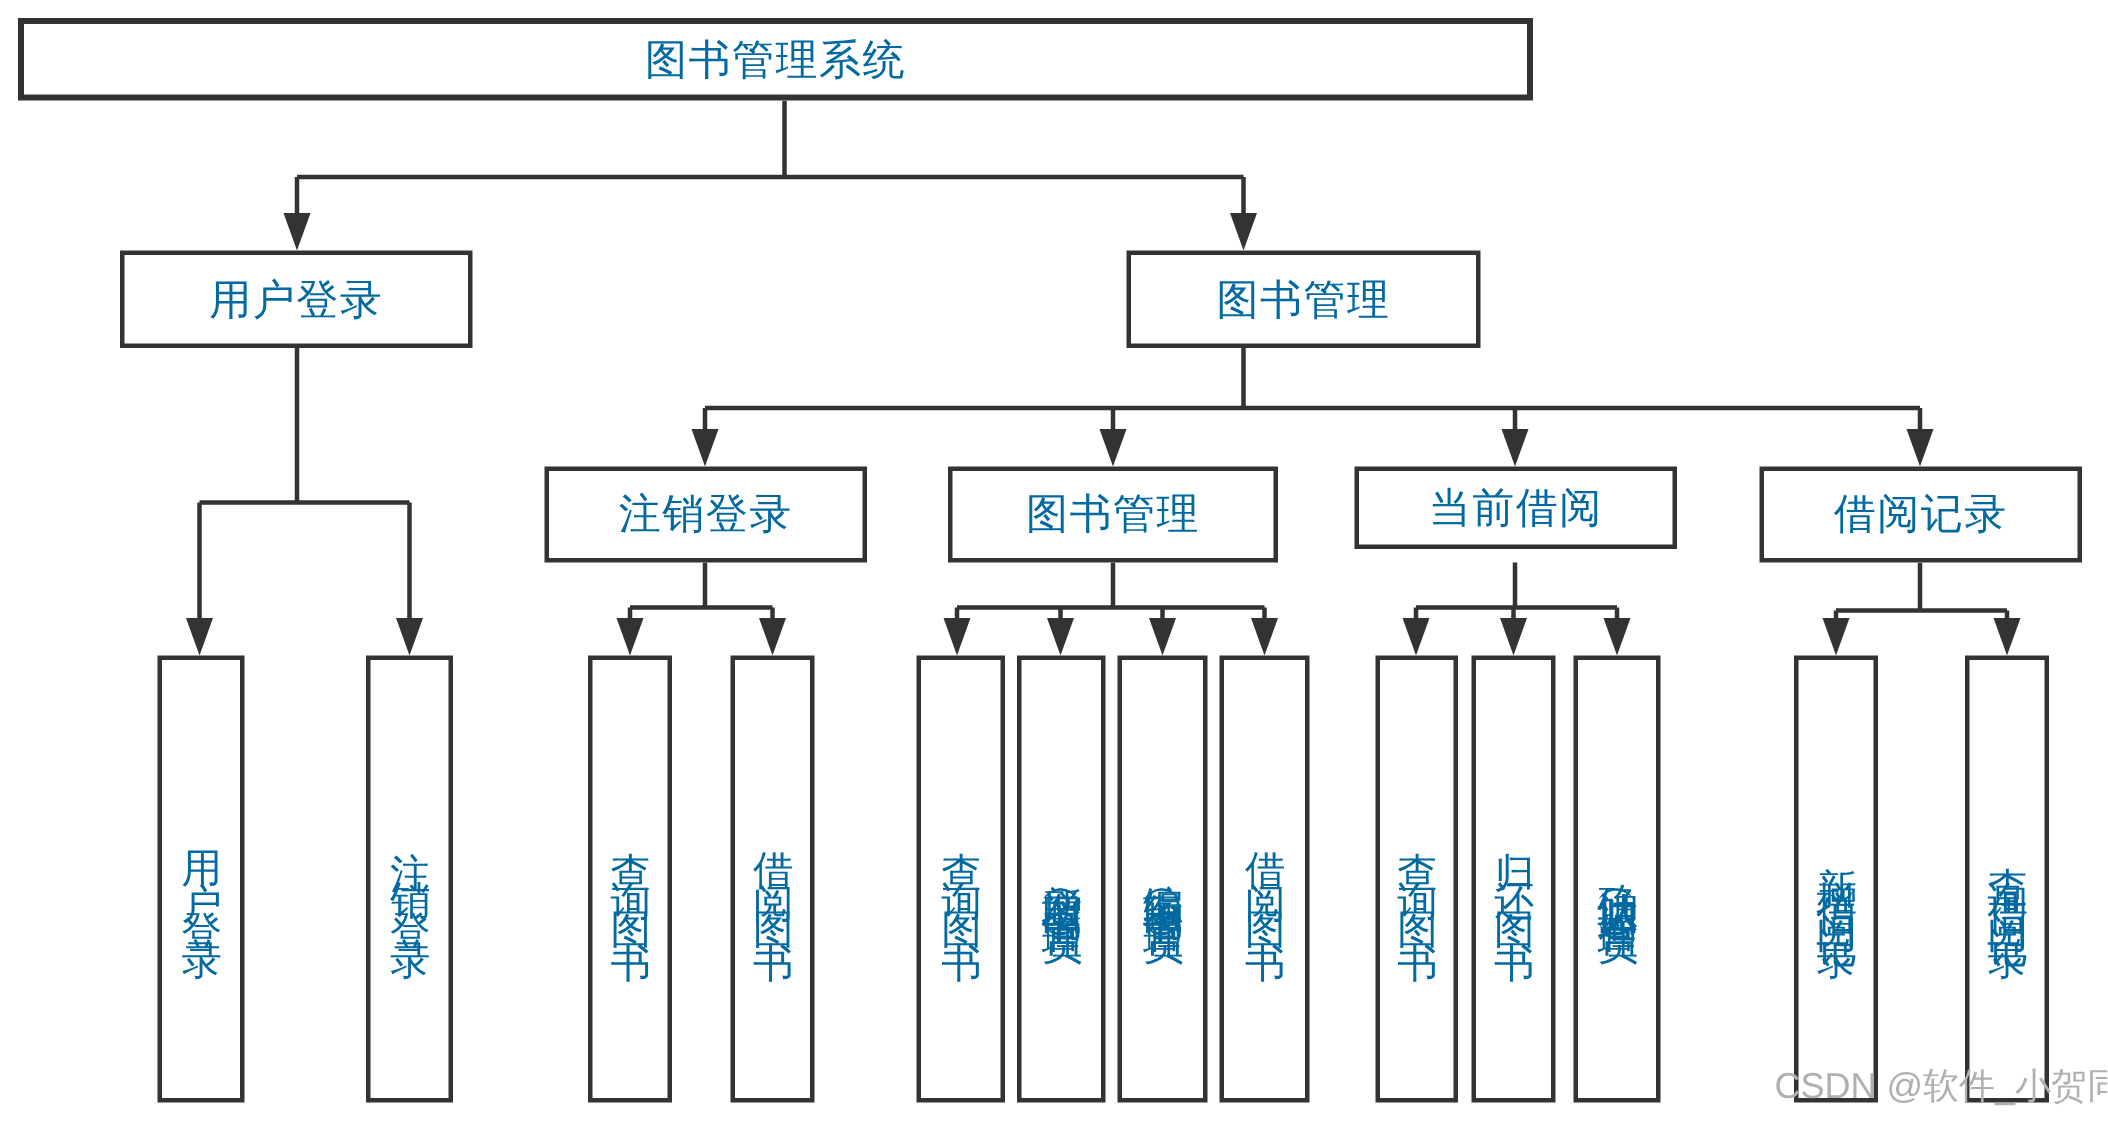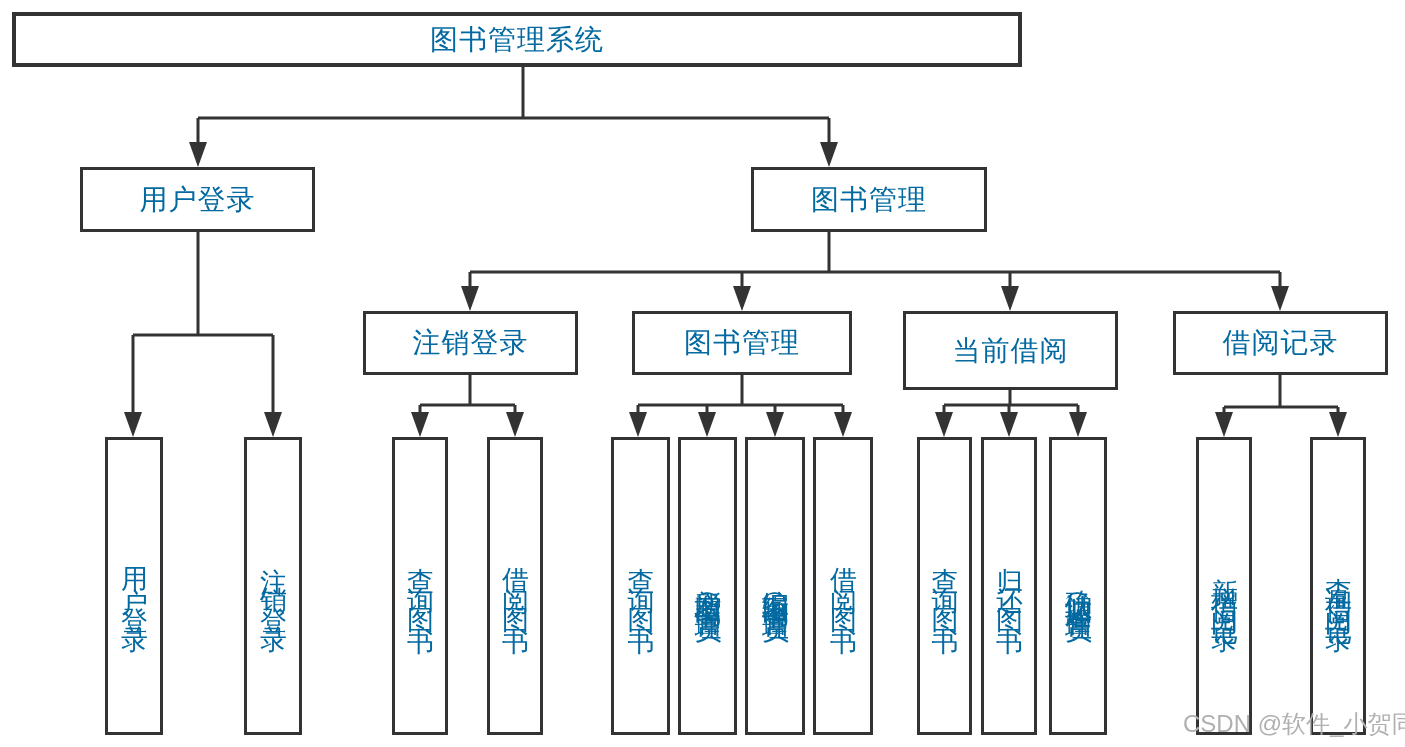--- a/index.html
+++ b/index.html
@@ -106,21 +106,21 @@
   <div class="node" style="left:751px; top:167px; width:236px; height:65px;">
     <span class="hlabel">图书管理</span>
   </div>
 
   <div class="node" style="left:363px; top:311px; width:215px; height:64px;">
     <span class="hlabel">注销登录</span>
   </div>
   <div class="node" style="left:632px; top:311px; width:220px; height:64px;">
     <span class="hlabel">图书管理</span>
   </div>
-  <div class="node" style="left:903px; top:311px; width:215px; height:79px;">
+  <div class="node" style="left:903px; top:311px; width:215px; height:55px;">
     <span class="hlabel">当前借阅</span>
   </div>
   <div class="node" style="left:1173px; top:311px; width:215px; height:64px;">
     <span class="hlabel">借阅记录</span>
   </div>
 
   <div class="node" style="left:105px; top:437px; width:58px; height:298px;">
     <span class="vlabel v4">用户登录</span>
   </div>
   <div class="node" style="left:244px; top:437px; width:58px; height:298px;">

